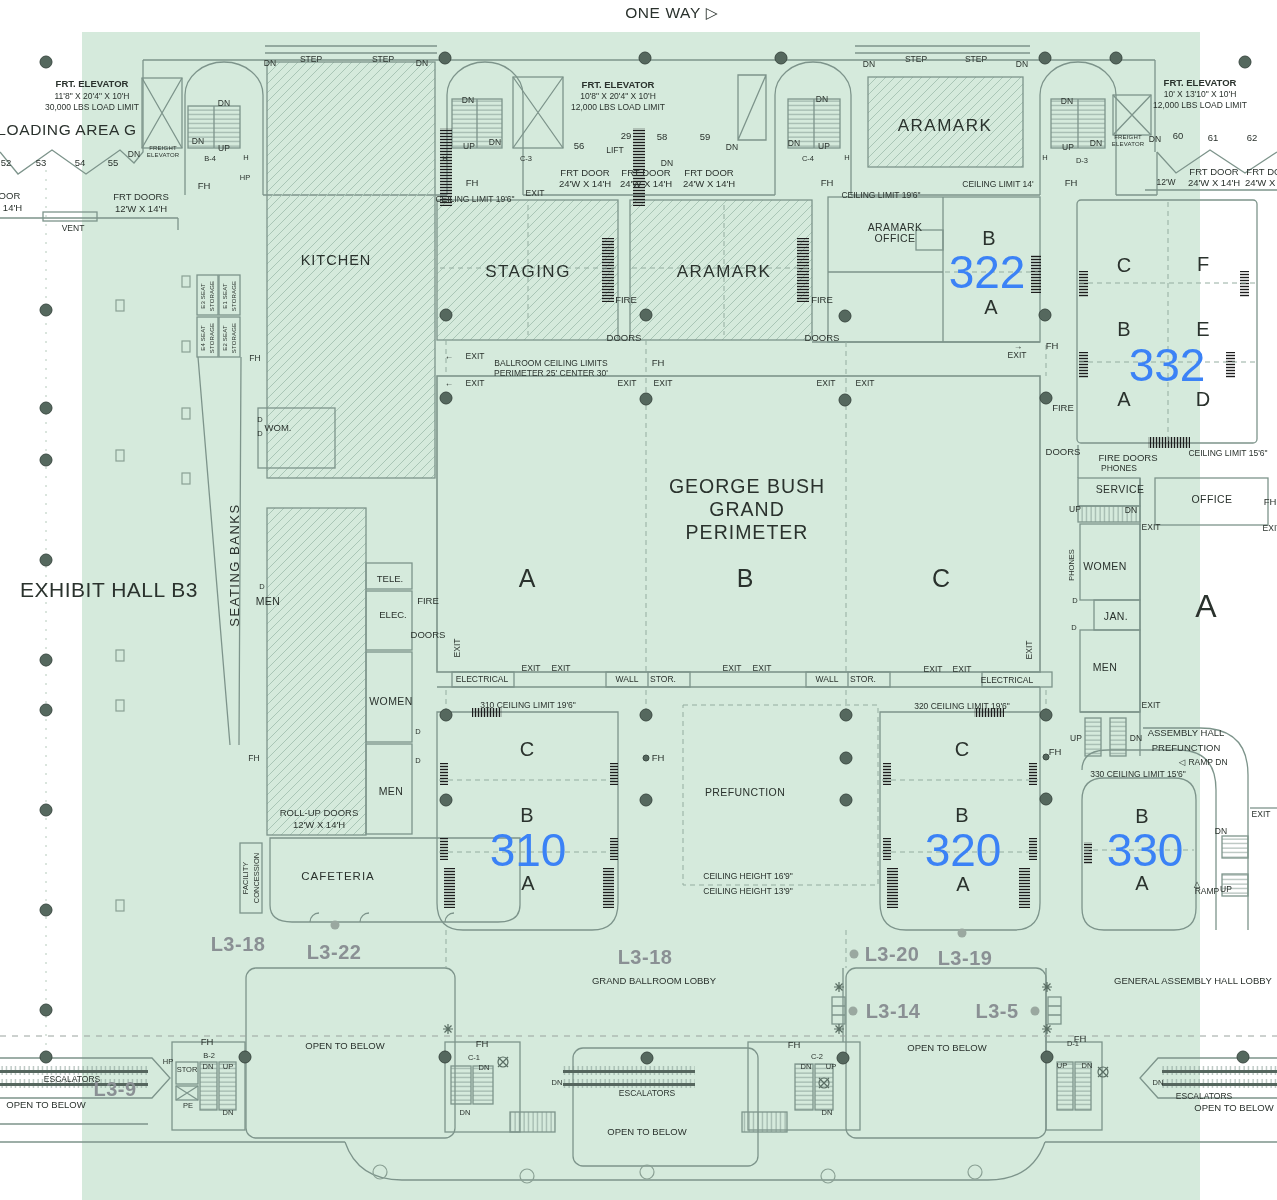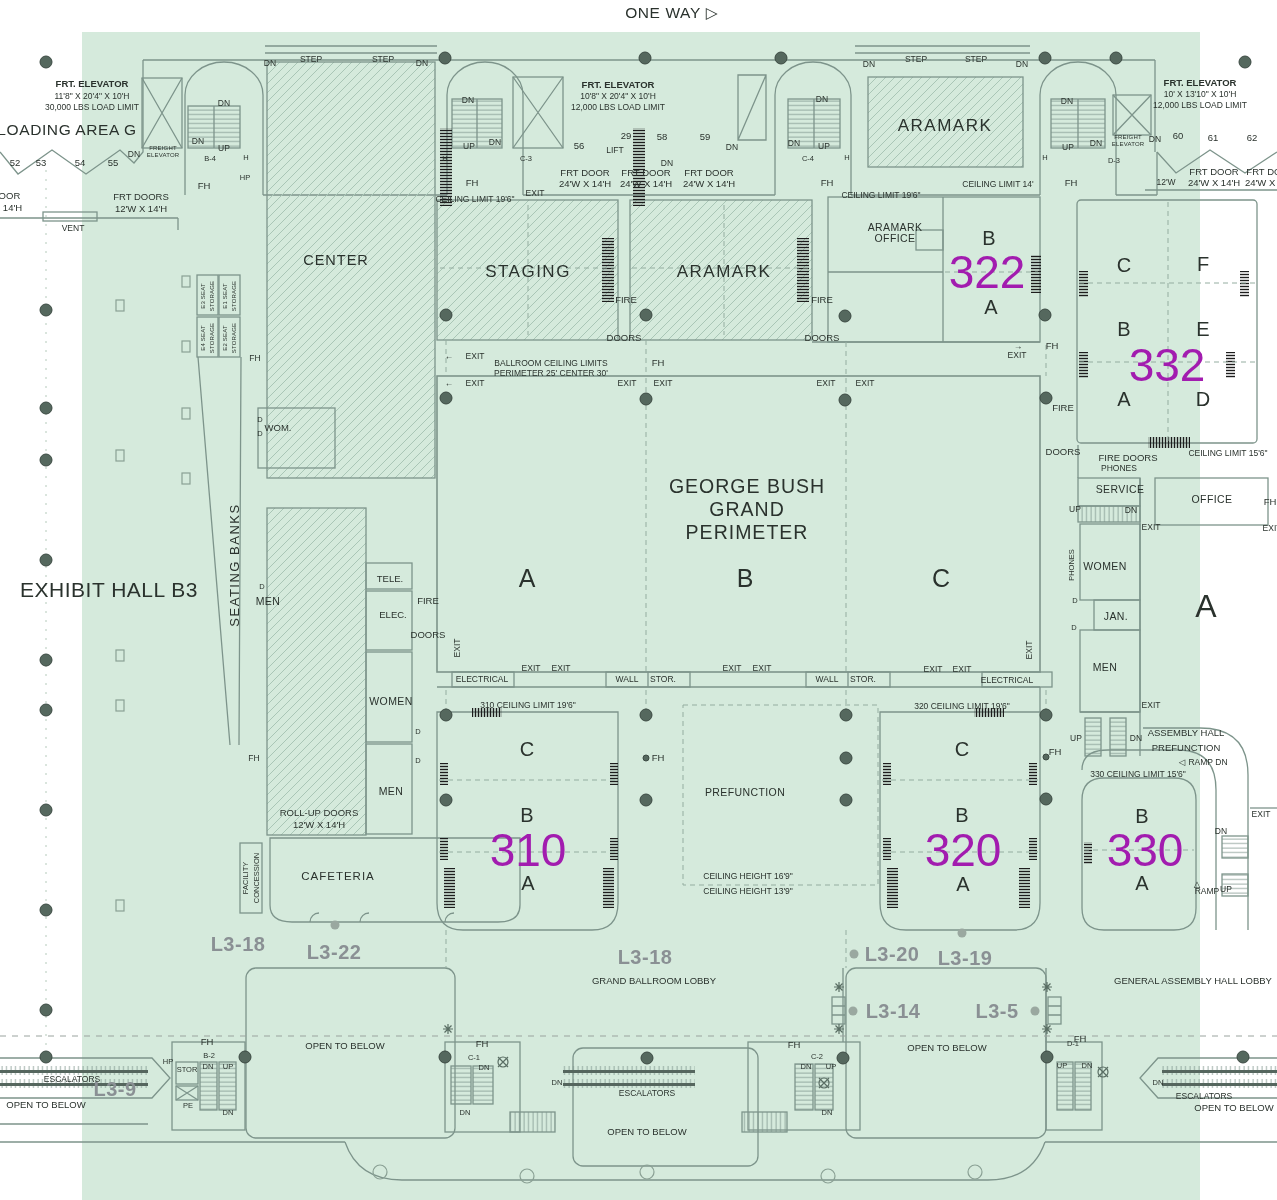--- a/index.html
+++ b/index.html
@@ -20,21 +20,21 @@
   .t11{font-size:11.5px;letter-spacing:1px;}
   .t13{font-size:13px;letter-spacing:1.5px;}
   .t14{font-size:14.5px;letter-spacing:1px;}
   .t16{font-size:15.5px;letter-spacing:.6px;}
   .t17{font-size:17px;letter-spacing:1.5px;}
   .t19{font-size:19.5px;letter-spacing:1px;}
   .t20{font-size:20px;}
   .t21{font-size:21px;letter-spacing:.5px;}
   .t24{font-size:25px;}
   .t30{font-size:32px;}
-  .big{font-size:46px;color:#a21caf;}
+  .big{font-size:46px;color:#3b82f6;}
   .lob{font-size:20px;font-weight:bold;color:#8a9094;letter-spacing:.5px;}
 </style>
 </head>
 <body>
 
 <div class="plan">
   <div class="hl"></div>
 
   <svg class="geom" width="1277" height="1200" viewBox="0 0 1277 1200">
     <defs>
@@ -324,21 +324,21 @@
     </g>
   </svg>
 
   <i class="L t16" style="left:663px;top:13px">ONE WAY</i>
   <i class="L t16" style="left:712px;top:13px">▷</i>
 
   <i class="L t9b" style="left:92px;top:84px">FRT. ELEVATOR</i>
   <i class="L t8" style="left:92px;top:96px">11'8" X 20'4" X 10'H</i>
   <i class="L t8" style="left:92px;top:107px">30,000 LBS LOAD LIMIT</i>
   <i class="L t16" style="left:67px;top:130px">LOADING AREA G</i>
-  <i class="L colnum" style="left:15px;top:163px">52</i>
+  <i class="L colnum" style="left:6px;top:163px">52</i>
   <i class="L colnum" style="left:41px;top:163px">53</i>
   <i class="L colnum" style="left:80px;top:163px">54</i>
   <i class="L colnum" style="left:113px;top:163px">55</i>
   <i class="L t9" style="left:6px;top:196px">DOOR</i>
   <i class="L t9" style="left:8px;top:208px">X 14'H</i>
   <i class="L t9" style="left:141px;top:197px">FRT DOORS</i>
   <i class="L t9" style="left:141px;top:209px">12'W X 14'H</i>
   <i class="L t8" style="left:73px;top:228px">VENT</i>
   <i class="L t8" style="left:134px;top:154px">DN</i>
   <i class="L t5" style="left:163px;top:148px">FREIGHT</i>
@@ -394,21 +394,21 @@
   <i class="L t8" style="left:998px;top:184px">CEILING LIMIT 14'</i>
   <i class="L t9b" style="left:1200px;top:83px">FRT. ELEVATOR</i>
   <i class="L t8" style="left:1200px;top:94px">10' X 13'10" X 10'H</i>
   <i class="L t8" style="left:1200px;top:105px">12,000 LBS LOAD LIMIT</i>
   <i class="L t5" style="left:1128px;top:137px">FREIGHT</i>
   <i class="L t5" style="left:1128px;top:144px">ELEVATOR</i>
   <i class="L t8" style="left:1067px;top:101px">DN</i>
   <i class="L t8" style="left:1096px;top:143px">DN</i>
   <i class="L t8" style="left:1068px;top:147px">UP</i>
   <i class="L t8" style="left:1155px;top:139px">DN</i>
-  <i class="L t7" style="left:1114px;top:161px">D-3</i>
+  <i class="L t7" style="left:1082px;top:161px">D-3</i>
   <i class="L t9" style="left:1071px;top:183px">FH</i>
   <i class="L t7" style="left:1045px;top:158px">H</i>
   <i class="L colnum" style="left:1178px;top:136px">60</i>
   <i class="L colnum" style="left:1213px;top:138px">61</i>
   <i class="L colnum" style="left:1252px;top:138px">62</i>
   <i class="L t8" style="left:1166px;top:182px">12'W</i>
   <i class="L t9" style="left:1214px;top:172px">FRT DOOR</i>
   <i class="L t9" style="left:1214px;top:183px">24'W X 14'H</i>
   <i class="L t9" style="left:1271px;top:172px">FRT DOOR</i>
   <i class="L t9" style="left:1271px;top:183px">24'W X 14'H</i>
@@ -470,21 +470,21 @@
 
   <i class="L t19" style="left:747px;top:487px">GEORGE BUSH</i>
   <i class="L t19" style="left:747px;top:510px">GRAND</i>
   <i class="L t19" style="left:747px;top:533px">PERIMETER</i>
   <i class="L t24" style="left:527px;top:578px">A</i>
   <i class="L t24" style="left:745px;top:578px">B</i>
   <i class="L t24" style="left:941px;top:578px">C</i>
 
   <i class="L t21" style="left:109px;top:589px">EXHIBIT HALL B3</i>
   <i class="L t13 v" style="left:234px;top:565px">SEATING BANKS</i>
-  <i class="L t14" style="left:336px;top:260px">CENTER</i>
+  <i class="L t14" style="left:336px;top:260px">KITCHEN</i>
   <i class="L t5 v" style="left:203px;top:296px">E3 SEAT</i>
   <i class="L t5 v" style="left:212px;top:296px">STORAGE</i>
   <i class="L t5 v" style="left:225px;top:296px">E1 SEAT</i>
   <i class="L t5 v" style="left:234px;top:296px">STORAGE</i>
   <i class="L t5 v" style="left:203px;top:338px">E4 SEAT</i>
   <i class="L t5 v" style="left:212px;top:338px">STORAGE</i>
   <i class="L t5 v" style="left:225px;top:338px">E2 SEAT</i>
   <i class="L t5 v" style="left:234px;top:338px">STORAGE</i>
   <i class="L t8" style="left:255px;top:358px">FH</i>
   <i class="L t9" style="left:278px;top:428px">WOM.</i>

